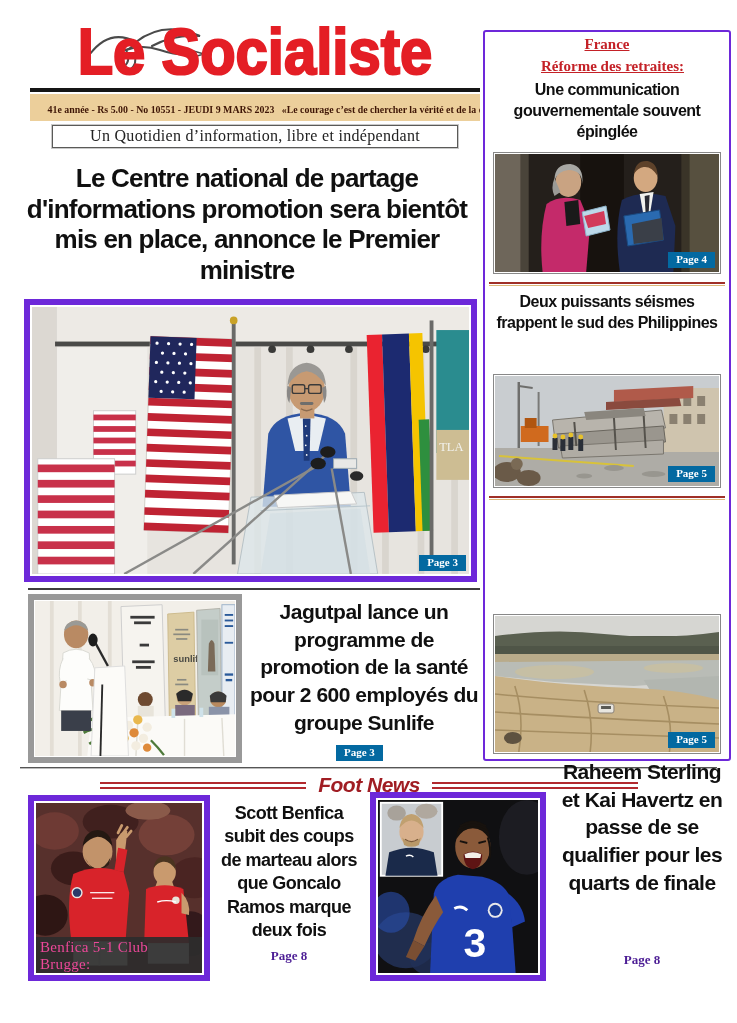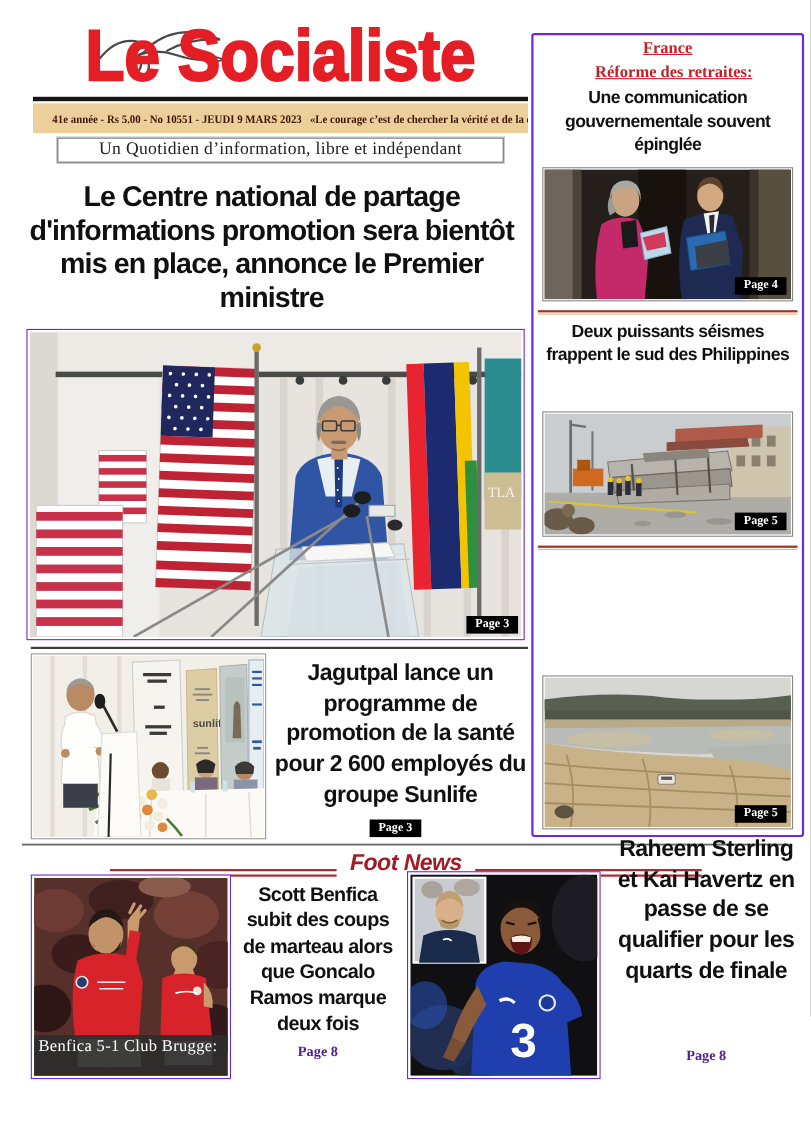--- a/index.html
+++ b/index.html
@@ -23,52 +23,52 @@
   
   .hl { font-family:"Liberation Sans", sans-serif; font-weight:bold; color:#101010;
     text-align:center; letter-spacing:-0.5px; }
   .lead-hl { left:12px; top:163px; width:470px; font-size:26px; line-height:1.18; letter-spacing:-0.8px; }
   .sun-hl { left:248px; top:598px; width:232px; font-size:21px; line-height:1.32; }
   .rc-hl { font-size:16px; line-height:1.3; }
   .fn-hl-l { left:213px; top:802px; width:152px; font-size:18px; line-height:1.3; }
   .fn-hl-r { left:552px; top:758px; width:180px; font-size:21px; line-height:1.32; }
 
   
-  .photo { border:1px solid #6d28d9; background:#fff; padding:2px; }
+  .photo { border:6px solid #6d28d9; background:#fff; padding:2px; }
   .photo svg { display:block; width:100%; height:100%; }
   .photo-main { left:24px; top:299px; width:453px; height:283px; }
   .photo-sun  { left:28px; top:594px; width:214px; height:169px; padding:1px; border-color:#999; }
   .photo-benfica { left:28px; top:795px; width:182px; height:186px; }
   .photo-chelsea { left:370px; top:792px; width:176px; height:189px; }
 
-  .badge { position:absolute; background:#000000; color:#fff; font-family:"Liberation Serif", serif;
+  .badge { position:absolute; background:#0369a1; color:#fff; font-family:"Liberation Serif", serif;
     font-weight:bold; font-size:11px; padding:1px 8px 2px; line-height:1.2; }
   .badge-br { right:5px; bottom:5px; }
   .page-label { font-weight:bold; font-size:13px; color:#4c1d95; text-align:center; }
 
   .caption-bar { position:absolute; left:2px; right:2px; bottom:2px; background:rgba(45,45,45,0.92);
-    color:#ffffff; font-size:15px; padding:2px 4px 18px; letter-spacing:0.3px; }
+    color:#ec4899; font-size:15px; padding:2px 4px 0; letter-spacing:0.3px; }
 
   .divider-left { left:28px; top:588px; width:452px; height:2px; background:#3d3d3d; }
   .divider-full { left:20px; top:767px; width:697px; height:2px; background:#555; border-bottom:1px solid #bbb; }
 
   .sun-badge { left:336px; top:745px; }
 
   
   .right-box { left:483px; top:30px; width:248px; height:731px; border:2px solid #6d28d9; border-radius:3px; background:#fff; }
   .rc-kicker { position:absolute; width:100%; text-align:center; color:#c42127; font-weight:bold;
     font-size:15px; text-decoration:underline; font-family:"Liberation Serif", serif; }
   .rc-photo { position:absolute; left:8px; width:228px; border:1px solid #888; background:#fff; padding:1px; }
   .rc-photo svg { display:block; width:100%; height:100%; }
   .rc-div { position:absolute; left:4px; width:236px; height:4px;
     border-top:2px solid #a03028; border-bottom:1px solid #ddb97a; }
   .rc-hl-box { position:absolute; left:4px; width:236px; }
 
   
-  .fn-header { left:100px; top:773px; width:538px; display:flex; align-items:flex-end; gap:12px; }
+  .fn-header { left:100px; top:773px; width:538px; display:flex; align-items:center; gap:12px; }
   .fn-line { flex:1; height:7px; border-top:2px solid #b2292e; border-bottom:2px solid #b2292e; }
   .fn-title { color:#a01d23; font-family:"Liberation Sans", sans-serif; font-weight:bold;
     font-style:italic; font-size:21px; letter-spacing:-0.5px; white-space:nowrap; }
   .fn-page-l { left:213px; top:948px; width:152px; }
   .fn-page-r { left:552px; top:952px; width:180px; }
 </style>
 </head>
 <body>
 
 <div class="page">

